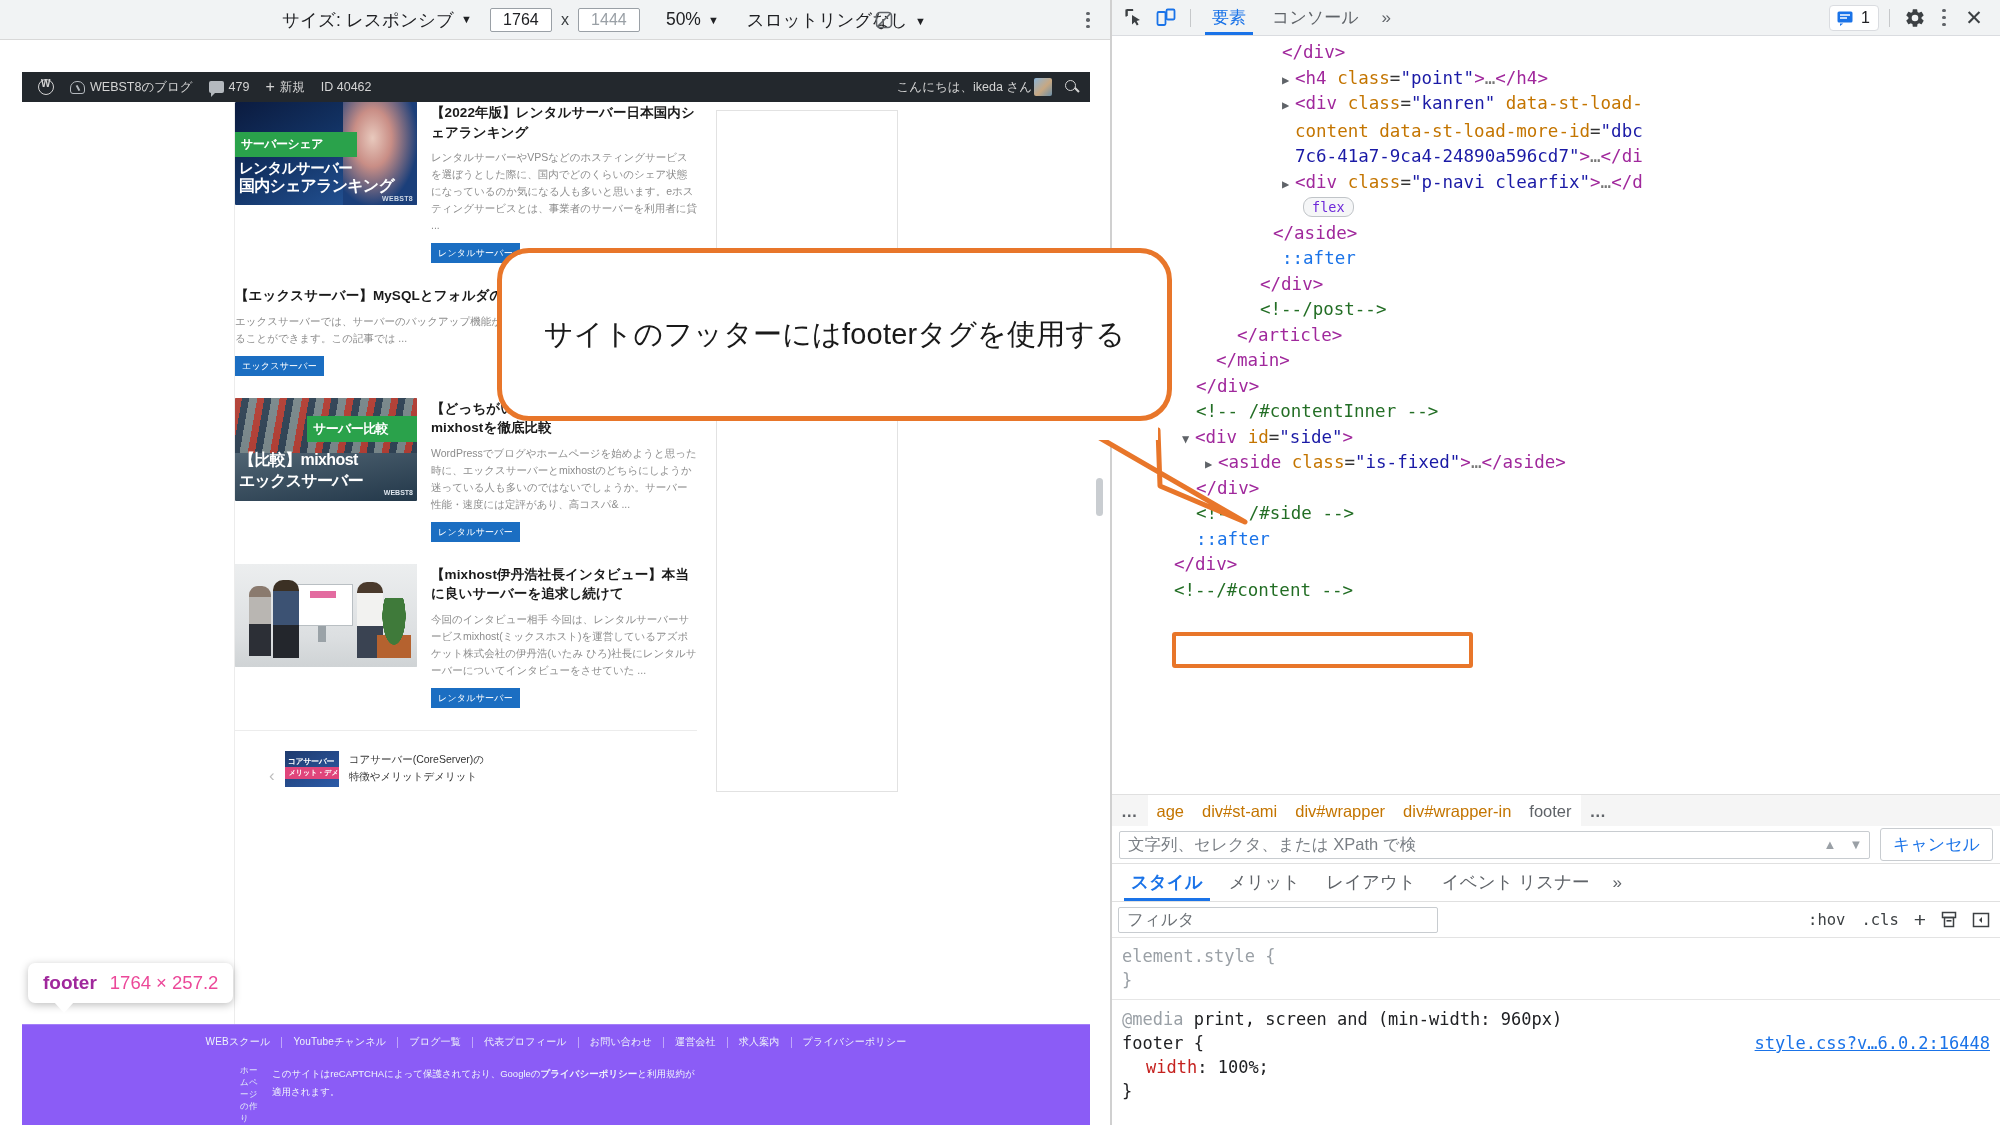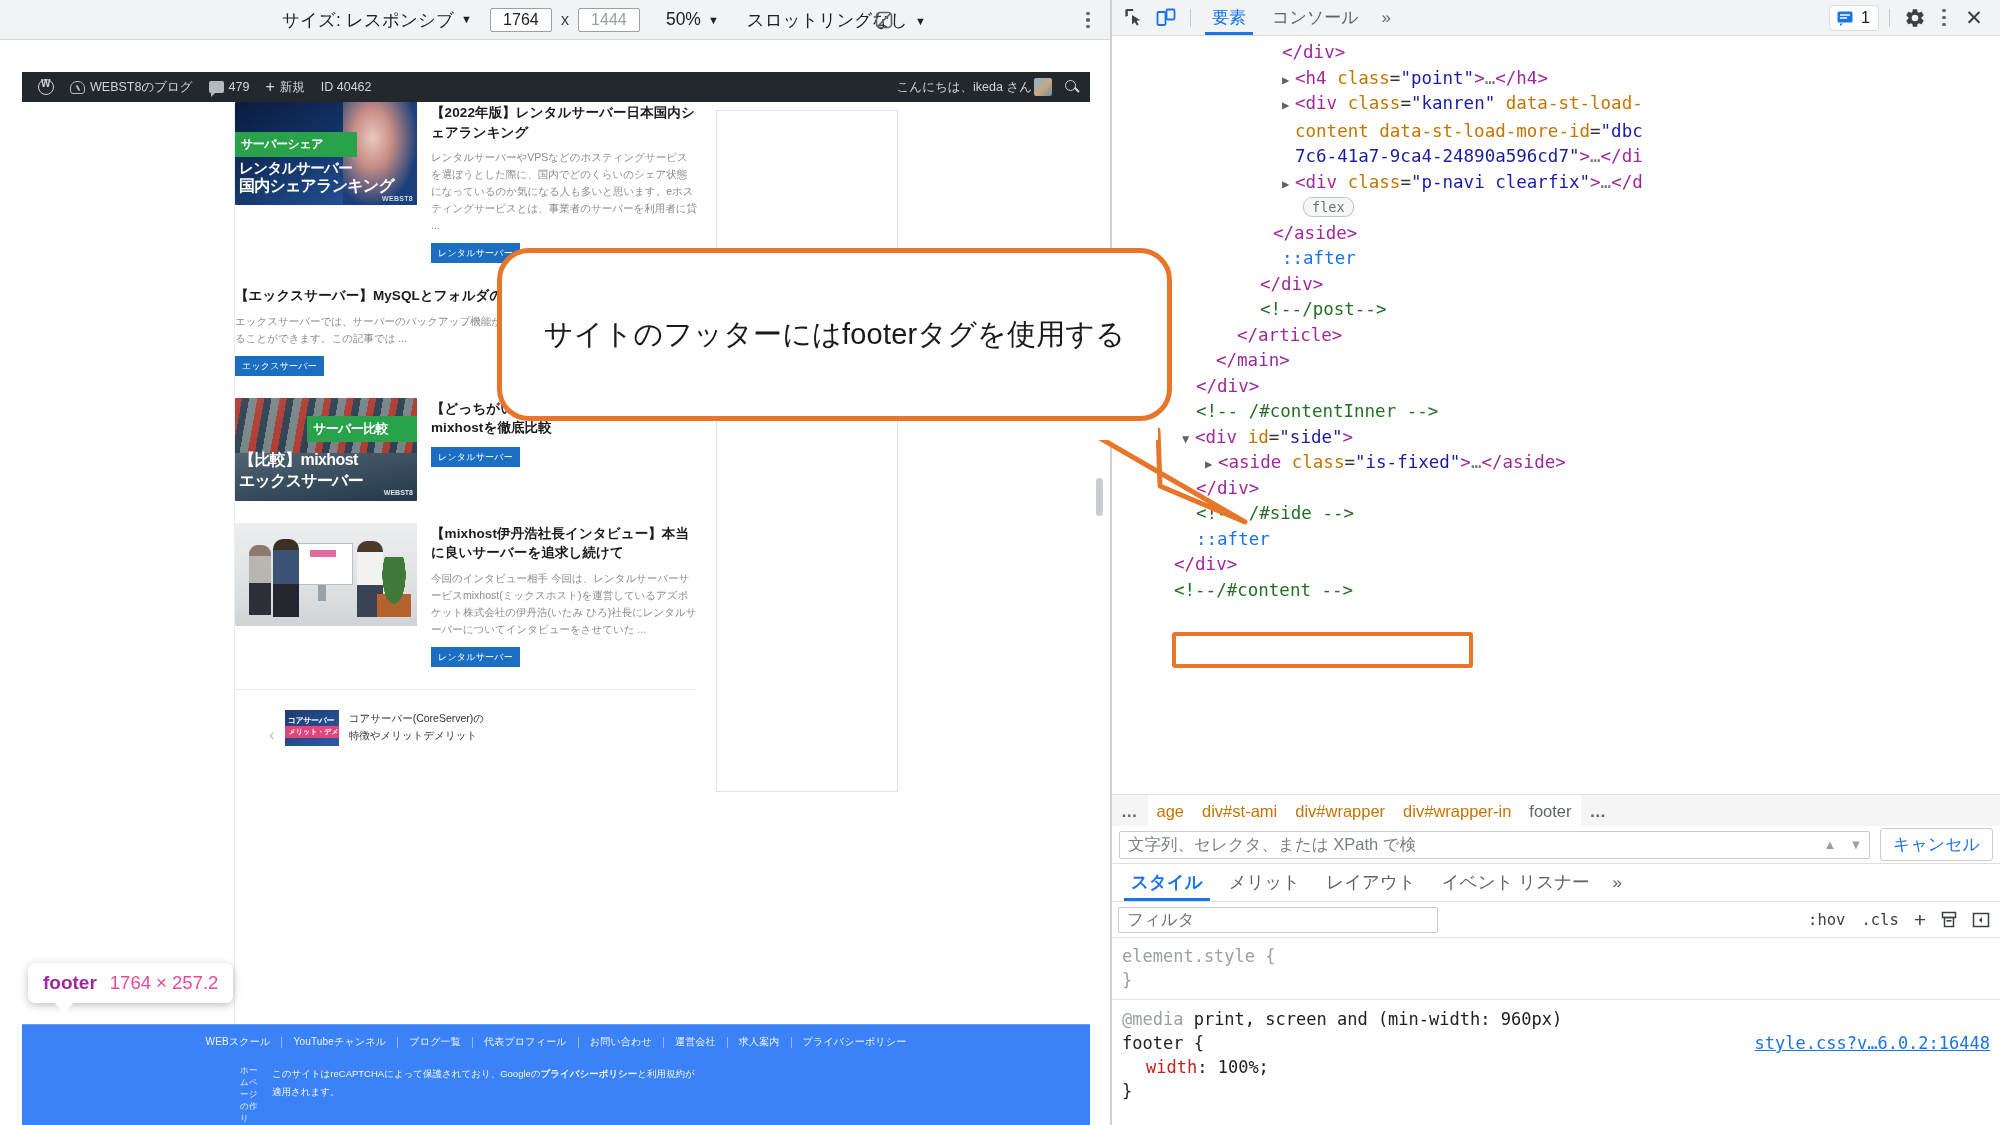--- a/index.html
+++ b/index.html
@@ -169,21 +169,21 @@
 
   
   .small-row { display:flex; align-items:flex-start; gap:10px; padding: 0 0 0 34px; margin-top: 12px;}
   .small-arrow { color:#bdbdbd; font-size: 17px; line-height: 1; padding-top: 16px;}
   .small-thumb { width: 54px; height: 36px; flex:0 0 54px; position:relative; overflow:hidden;}
   .small-title { font-size: 10.5px; color:#333; line-height:1.6; max-width: 140px;}
 
   
   .site-footer {
     position:absolute; left:0; bottom:0; width: 1068px; height: 101px;
-    background: #3b82f6;
+    background: #8b5cf6;
     color: #ffffff;
   }
   .sf-topline {
     height: 1px; background: rgba(255,255,255,.22); position:absolute; left:0; right:0; top:0;
   }
   .sf-nav {
     display:flex; justify-content:center; align-items:center;
     padding-top: 11px; gap: 0px;
     font-size: 10px; color:#eaf1f8; letter-spacing:.2px;
   }
@@ -278,21 +278,21 @@
   .dl.wrapline { white-space: normal; height:auto;}
   .tri { display:inline-block; width: 13px; color:#5f6368; font-size: 12px;}
   .tag { color:#a0289c; }
   .attr { color:#c47500; }
   .val { color:#1a1aa6; }
   .cmt { color:#236e25; }
   .ell { color:#777; }
   .pseudo { color:#1a73e8; }
   .badge-flex {
     display:inline-block; border:1px solid #c0c4c8; border-radius: 9px;
-    font-size: 13.5px; padding: 0 8px; color:#737373; background:#f5f6f7;
+    font-size: 13.5px; padding: 0 8px; color:#6d28d9; background:#f5f6f7;
     font-family:"DejaVu Sans Mono","Liberation Mono",monospace;
     line-height: 18px; position:relative; top:-1px;
   }
   .footer-hl {
     position:absolute; left: 60px; top: 632px; width: 301px; height: 36px;
     border: 4px solid #e8762a; border-radius: 3px; z-index: 5;
   }
 
   
   .crumbs {
@@ -469,20 +469,21 @@
                 <div class="hw"></div>
                 <div class="grn">
                     <span>サーバー比較</span>
                   </div>
                 <div class="w1">【比較】mixhost</div>
                 <div class="w2">エックスサーバー</div>
                 <div class="brand">WEBST8</div>
               </div>
               <div class="art-body">
                 <div class="art-title">【どっちがいい?】エックスサーバーとmixhostを徹底比較</div>
+                <div class="art-exc">WordPressでブログやホームページを始めようと思った時に、エックスサーバーとmixhostのどちらにしようか迷っている人も多いのではないでしょうか。サーバー性能・速度には定評があり、高コスパ&amp; ...</div>
                 <div class="art-cat">レンタルサーバー</div>
               </div>
             </div>
 
             <div class="art">
               <div class="art-thumb th4">
                 <div class="wall"></div>
                 <div class="screen">
                     <i></i>
                   </div>

